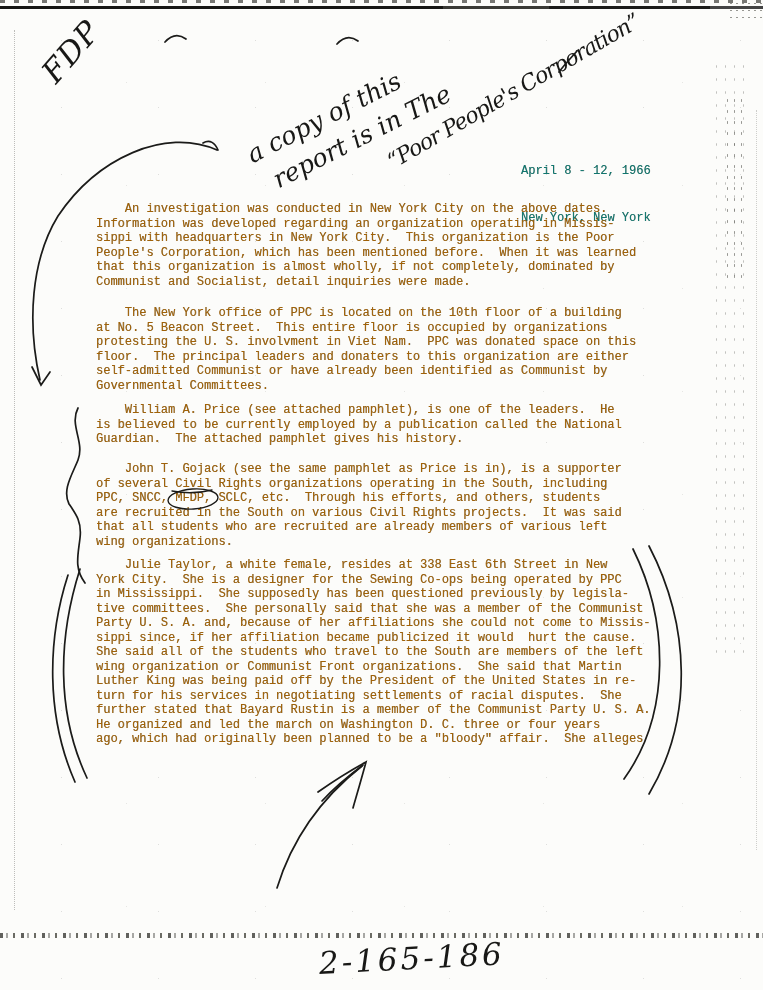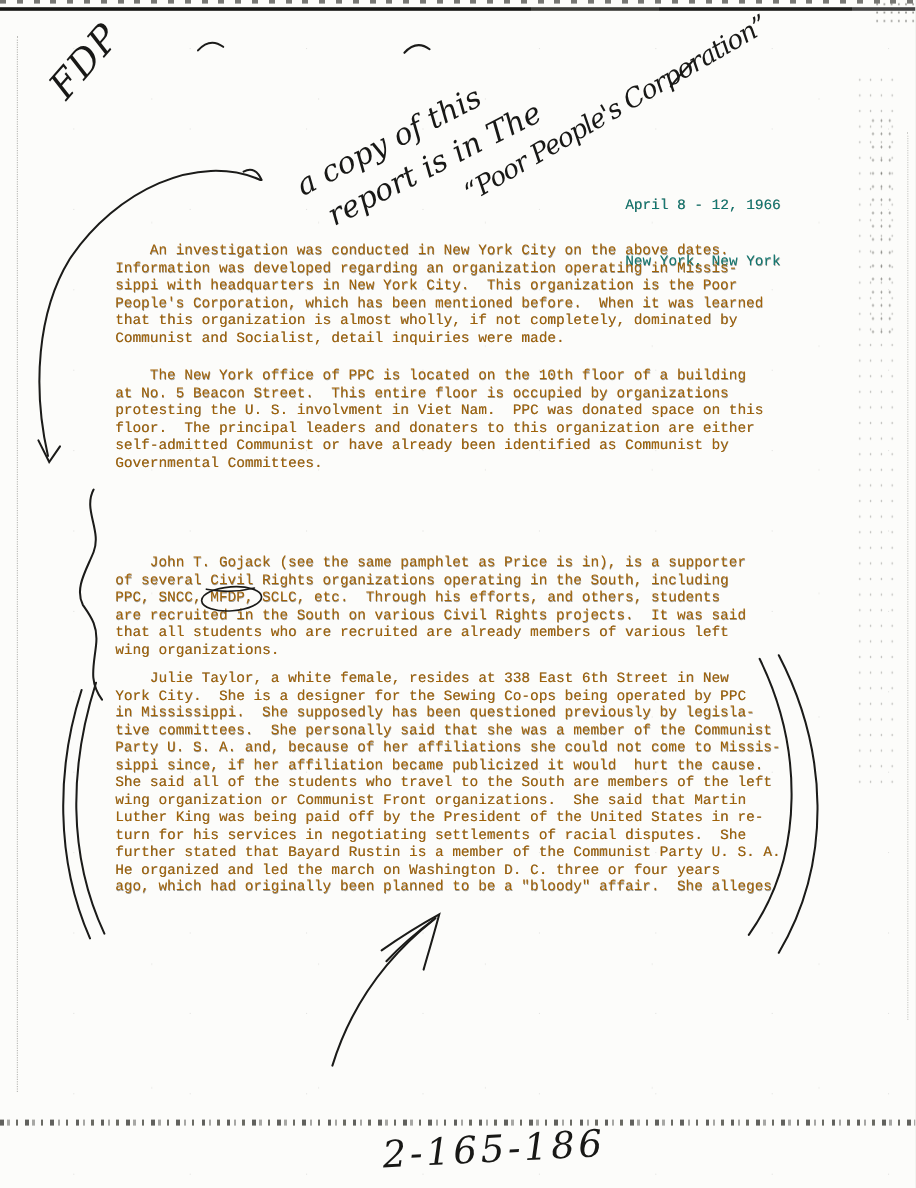--- a/index.html
+++ b/index.html
@@ -87,20 +87,23 @@
 sippi with headquarters in New York City.  This organization is the Poor
 People's Corporation, which has been mentioned before.  When it was learned
 that this organization is almost wholly, if not completely, dominated by
 Communist and Socialist, detail inquiries were made.</pre>
   <pre class="para" style="top:306px">    The New York office of PPC is located on the 10th floor of a building
 at No. 5 Beacon Street.  This entire floor is occupied by organizations
 protesting the U. S. involvment in Viet Nam.  PPC was donated space on this
 floor.  The principal leaders and donaters to this organization are either
 self-admitted Communist or have already been identified as Communist by
 Governmental Committees.</pre>
+  <pre class="para" style="top:403px">    William A. Price (see attached pamphlet), is one of the leaders.  He
+is believed to be currently employed by a publication called the National
+Guardian.  The attached pamphlet gives his history.</pre>
   <pre class="para" style="top:462px">    John T. Gojack (see the same pamphlet as Price is in), is a supporter
 of several Civil Rights organizations operating in the South, including
 PPC, SNCC, MFDP, SCLC, etc.  Through his efforts, and others, students
 are recruited in the South on various Civil Rights projects.  It was said
 that all students who are recruited are already members of various left
 wing organizations.</pre>
   <pre class="para" style="top:558px">    Julie Taylor, a white female, resides at 338 East 6th Street in New
 York City.  She is a designer for the Sewing Co-ops being operated by PPC
 in Mississippi.  She supposedly has been questioned previously by legisla-
 tive committees.  She personally said that she was a member of the Communist

